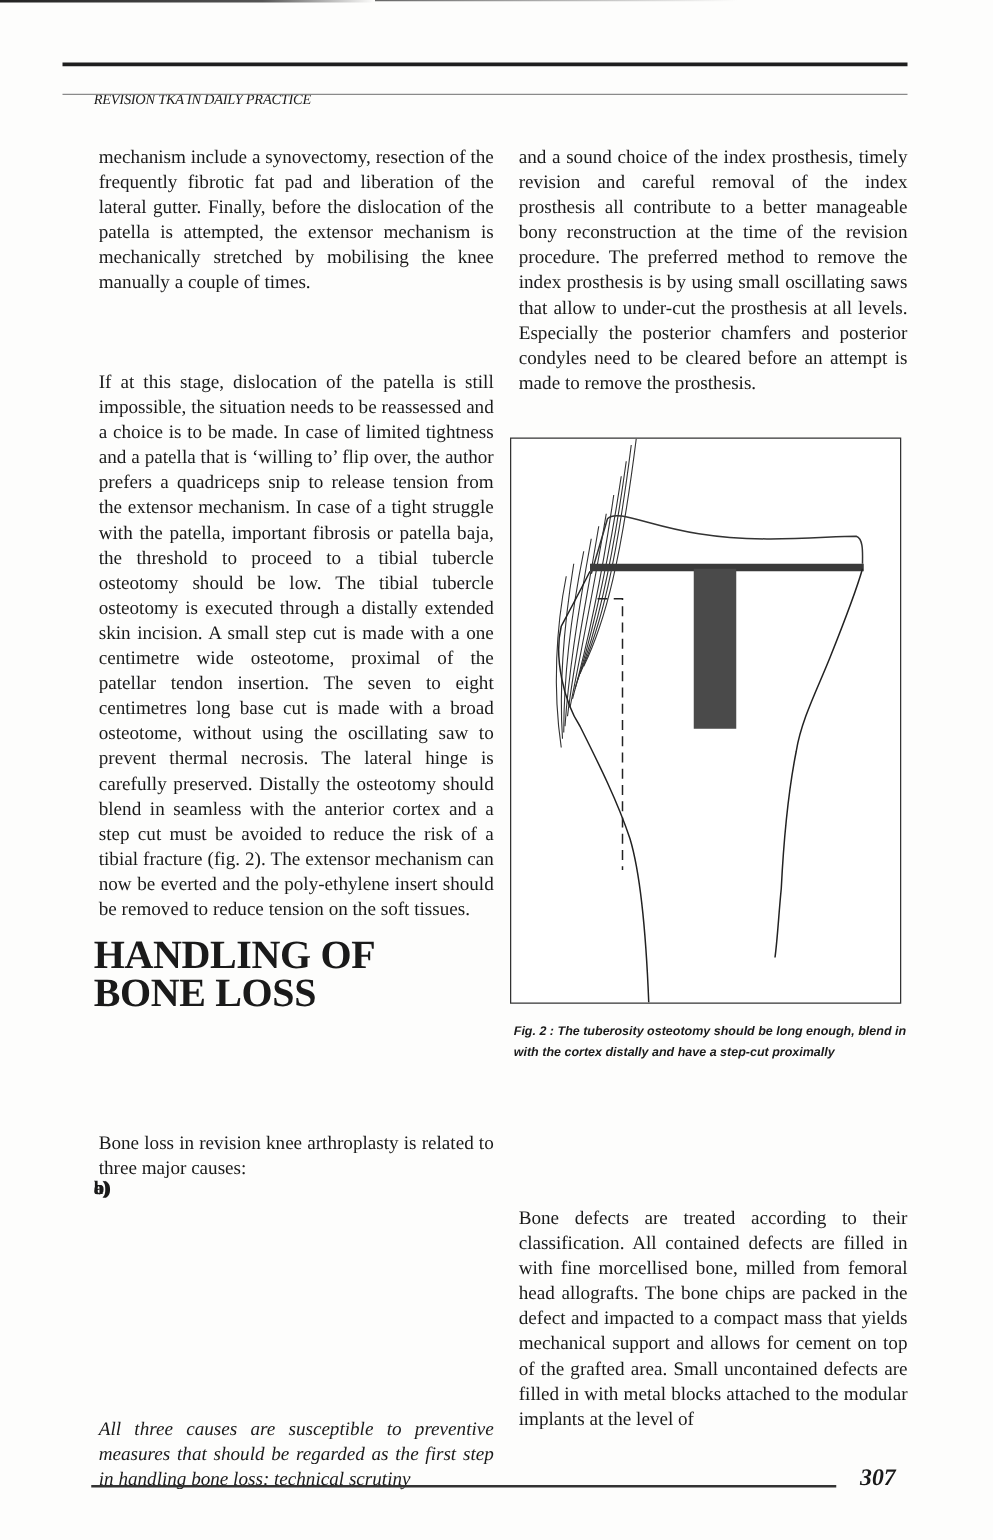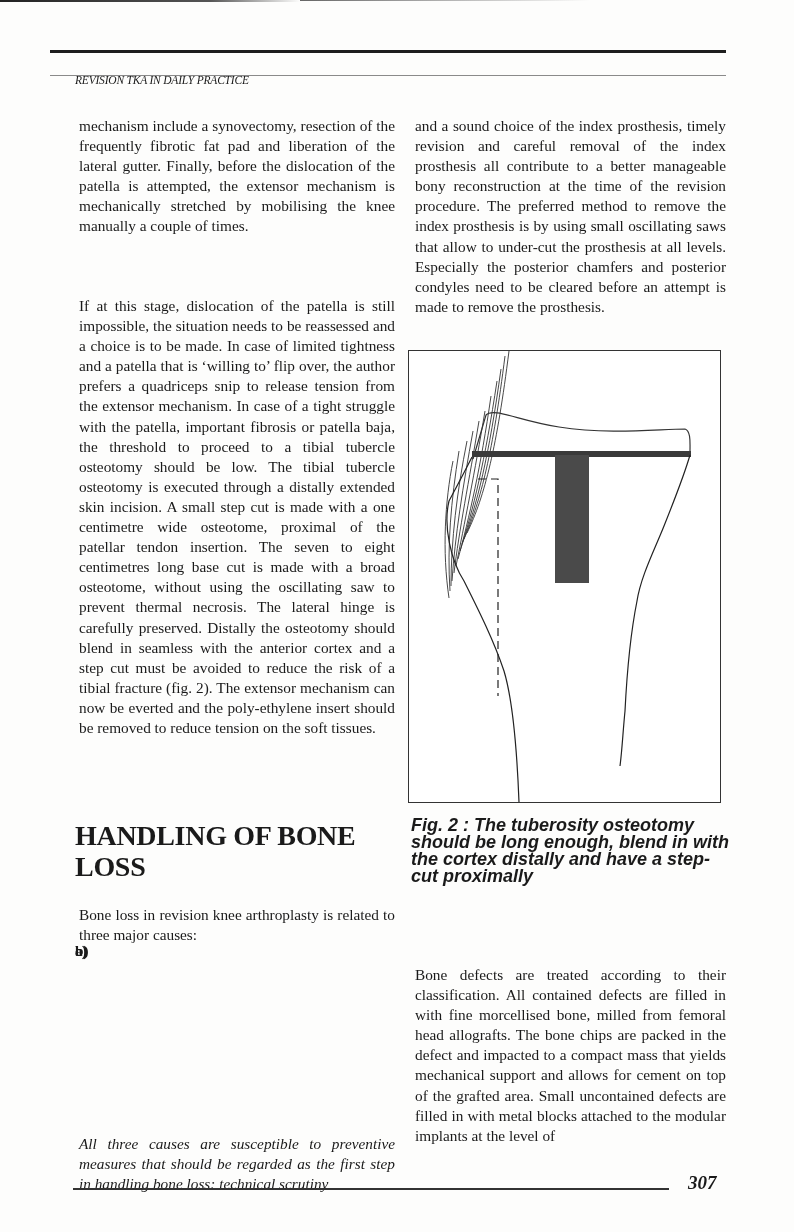--- a/index.html
+++ b/index.html
@@ -10,31 +10,31 @@
   .header-rule { position:absolute; left:50px; top:50px; width:676px; height:3px; background:#1e1e1e; }
   .running-head { position:absolute; left:75px; top:58px; font-size:11.5px; font-style:italic; letter-spacing:-0.2px;margin-top:16px; }
   .header-rule2 { position:absolute; left:50px; top:75px; width:676px; height:1px; background:#8a8a8a; }
   .col { position:absolute; font-size:15.3px; line-height:20.1px; text-align:justify; }
   .col p { margin:4px; }
   .col-left { left:75px; width:316px; }
   .col-right { left:411px; width:311px; }
   .p1 { position:absolute; top:112px; }
   .p2 { position:absolute; top:292px; }
   .pr1 { position:absolute; top:112px; }
-  .heading { position:absolute; left:75px; top:820px; width:320px; font-size:28px; line-height:31px;
+  .heading { position:absolute; left:75px; top:748px; width:320px; font-size:32px; line-height:31px;
              font-weight:bold; font-family:"Liberation Serif", serif; letter-spacing:-0.3px; }
   .p3 { position:absolute; top:901px; }
   .list { position:absolute; top:941px; margin:0; padding:0; list-style:none; }
   .list li { position:relative; padding-left:22px; }
   .list li .lab { position:absolute; left:0; top:0; font-weight:bold; }
   .p4 { position:absolute; top:1130px;font-style:italic; }
   .pr2 { position:absolute; top:961px; }
   .figure { position:absolute; left:408px; top:350px; width:313px; height:453px; border:1.3px solid #333; box-sizing:border-box; background:#fff; }
   .caption { position:absolute; left:411px; top:817px; width:318px; font-family:"Liberation Sans", "DejaVu Sans", sans-serif;
-             font-size:18px; line-height:17px; font-weight:bold; font-style:italic; }
+             font-size:10px; line-height:17px; font-weight:bold; font-style:italic; }
   .footer-rule { position:absolute; left:73px; top:1188px; width:596px; height:2px; background:#333; }
   .page-number { position:absolute; left:688px; top:1172px; font-size:19px; font-weight:bold; font-style:italic; }
 </style>
 </head>
 <body>
 
 <div class="scan-top"></div>
 <div class="scan-top2"></div>
 
 <div class="header-rule"></div>

